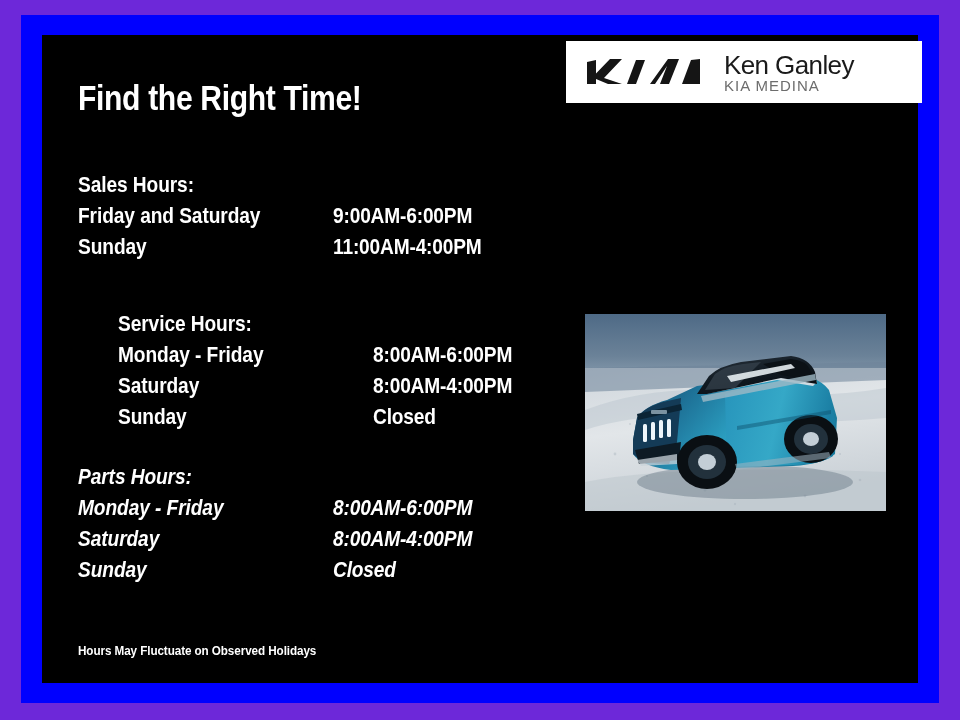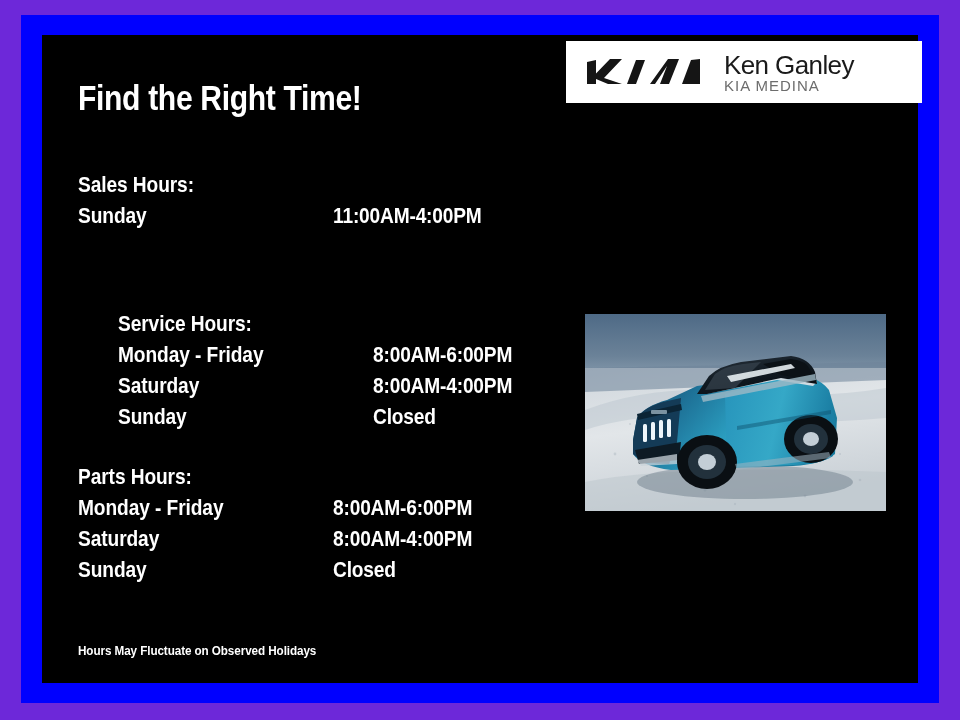--- a/index.html
+++ b/index.html
@@ -48,21 +48,21 @@
 
   
   .hours-block {
     position:absolute;
     left:78px;
     width:470px;
     color:#FFFFFF;
   }
   #sales-block   { top:158px;margin-top:12px; }
   #service-block { top:309px;margin-left:40px; }
-  #parts-block   { top:462px; }
+  #parts-block   { top:462px;font-style:italic; }
 
   .section-heading {
     font-size:22px;
     font-weight:bold;
     line-height:30px;
     letter-spacing:-0.1px;
     transform:scaleX(0.87);
     transform-origin:left center;
     white-space:nowrap;
   }
@@ -154,20 +154,24 @@
 
 <div id="slide">
 
   <div id="blue-frame"></div>
   <div id="inner-panel"></div>
 
   <div id="page-title">Find the Right Time!</div>
 
   <div class="hours-block" id="sales-block">
     <div class="section-heading">Sales Hours:</div>
+    <div class="hours-row">
+      <span class="day-label">Friday and Saturday</span>
+      <span class="time-value">9:00AM-6:00PM</span>
+    </div>
     <div class="hours-row">
       <span class="day-label">Sunday</span>
       <span class="time-value">11:00AM-4:00PM</span>
     </div>
   </div>
 
   <div class="hours-block" id="service-block">
     <div class="section-heading">Service Hours:</div>
     <div class="hours-row">
       <span class="day-label">Monday - Friday</span>

